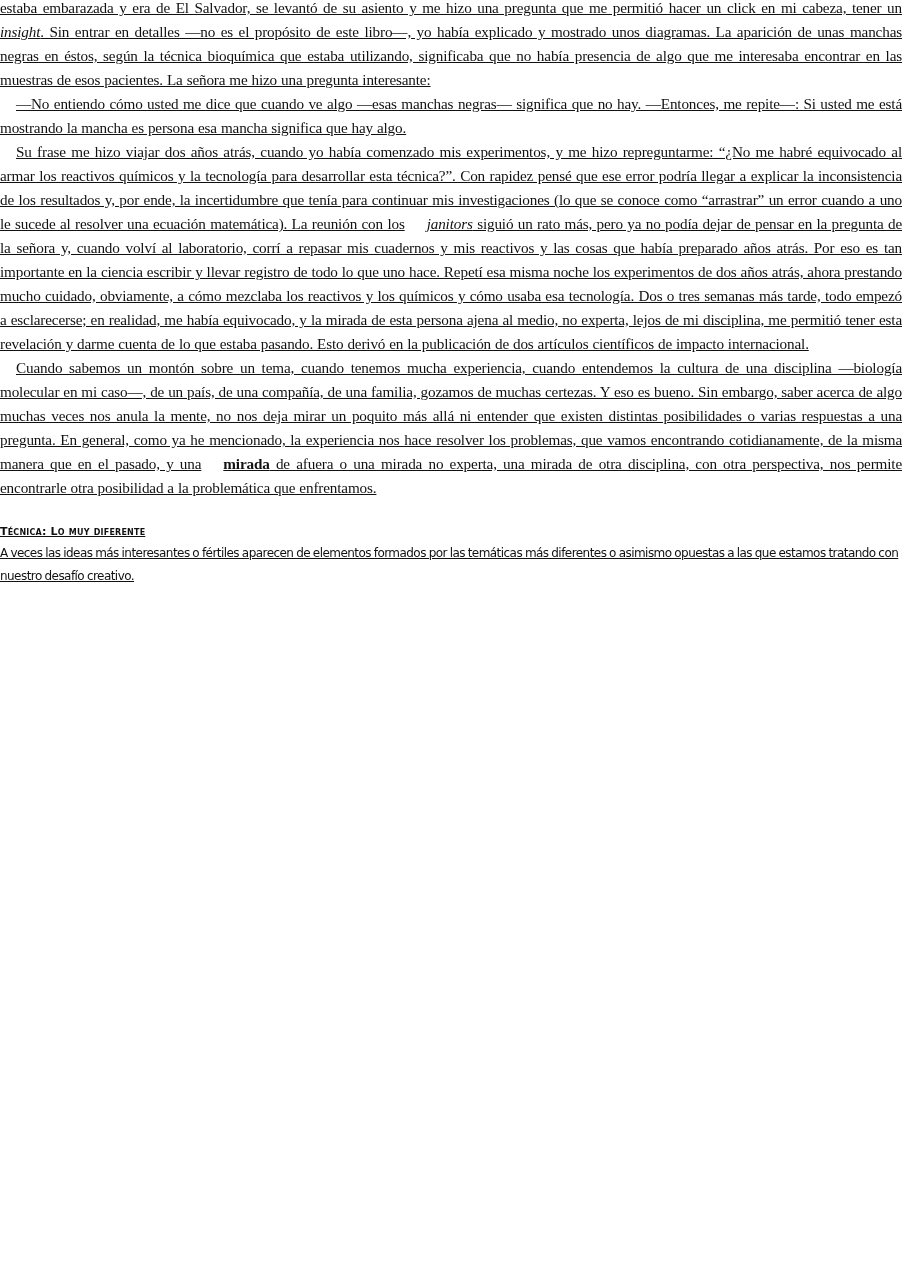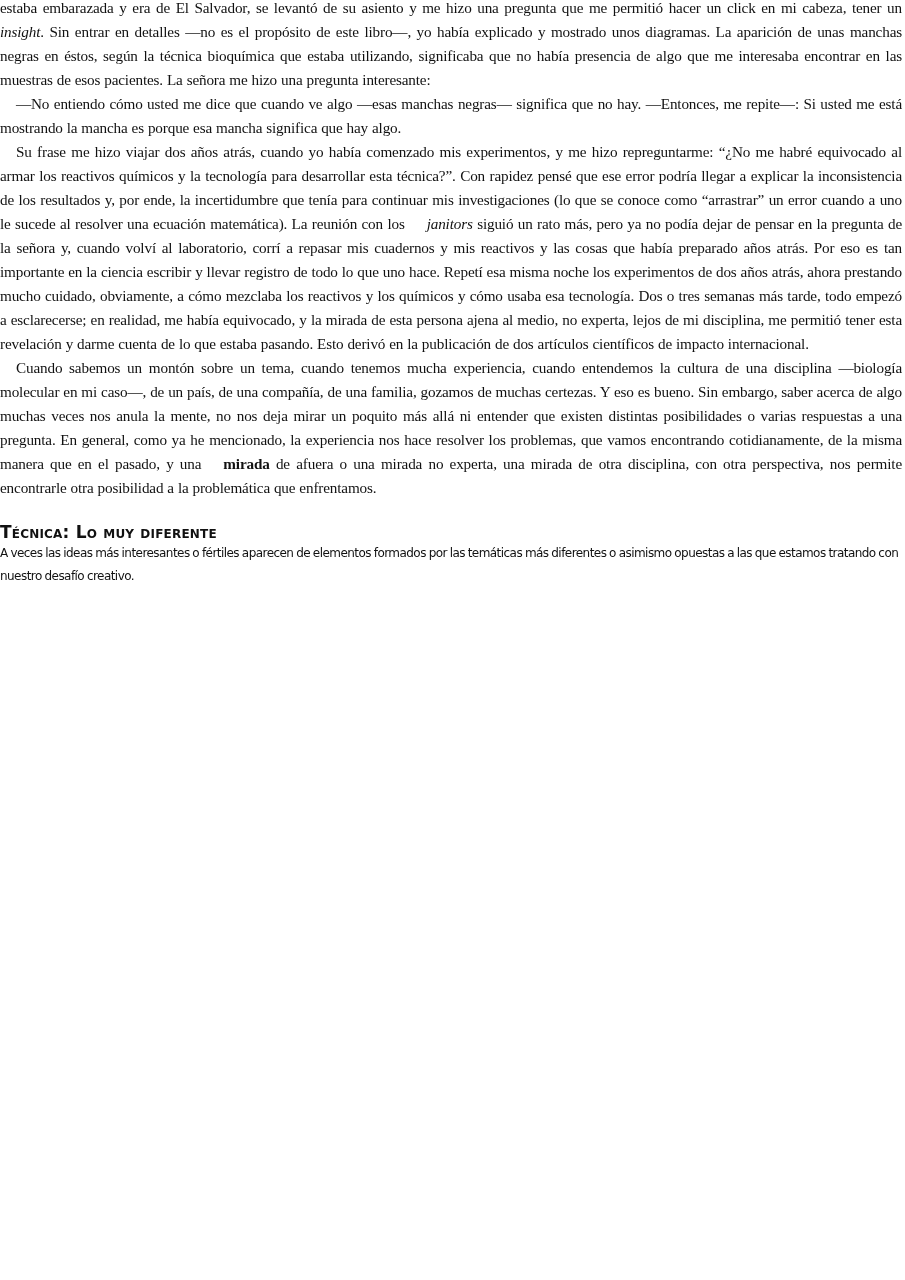--- a/index.html
+++ b/index.html
@@ -12,20 +12,21 @@
       height: 1280px;
       overflow: hidden;
       position: relative;
       color: #111111;
     }
     .page {
       position: absolute;
       left: 0;
       top: 0;
       width: 902px;
+      text-decoration: underline;
     }
     .serif-body {
       font-family: "Liberation Serif", "DejaVu Serif", serif;
       font-size: 15.2px;
       line-height: 24px;
       text-align: justify;
       letter-spacing: -0.15px;
       word-spacing: 0.3px;
     }
     .serif-body p {
@@ -42,21 +43,21 @@
     .serif-body .bold { font-weight: bold; }
     .serif-body .gap { display: inline-block; width: 22px; }
 
     .section {
       margin-top: 22px;
       font-family: "DejaVu Sans", "Liberation Sans", sans-serif;
     }
     .section h3 {
       margin: 0;
       padding: 0;
-      font-size: 17px;
+      font-size: 11px;
       line-height: 20px;
       font-weight: bold;
       font-variant: small-caps;
       letter-spacing: 0.2px;
       color: #111111;
     }
     .section p {
       margin: 0;
       font-size: 12px;
       line-height: 23px;
@@ -65,21 +66,21 @@
       color: #111111;
     }
   </style>
 </head>
 <body>
 
 <div class="page">
   <div class="serif-body">
     <p class="first"><span>estaba embarazada y era de El Salvador, se levantó de su asiento y me hizo una pregunta que me permitió hacer un click en mi cabeza, tener un </span><span class="italic">insight</span><span>. Sin entrar en detalles —no es el propósito de este libro—, yo había explicado y mostrado unos diagramas. La aparición de unas manchas negras en éstos, según la técnica bioquímica que estaba utilizando, significaba que no había presencia de algo que me interesaba encontrar en las muestras de esos pacientes. La señora me hizo una pregunta interesante:</span></p>
 
-    <p class="indent"><span>—No entiendo cómo usted me dice que cuando ve algo —esas manchas negras— significa que no hay. —Entonces, me repite—: Si usted me está mostrando la mancha es porque esa mancha significa que hay algo.</span></p>
+    <p class="indent"><span>—No entiendo cómo usted me dice que cuando ve algo —esas manchas negras— significa que no hay. —Entonces, me repite—: Si usted me está mostrando la mancha es persona esa mancha significa que hay algo.</span></p>
 
     <p class="indent"><span>Su frase me hizo viajar dos años atrás, cuando yo había comenzado mis experimentos, y me hizo repreguntarme: “¿No me habré equivocado al armar los reactivos químicos y la tecnología para desarrollar esta técnica?”. Con rapidez pensé que ese error podría llegar a explicar la inconsistencia de los resultados y, por ende, la incertidumbre que tenía para continuar mis investigaciones (lo que se conoce como “arrastrar” un error cuando a uno le sucede al resolver una ecuación matemática). La reunión con los</span><span class="gap"></span><span class="italic">janitors</span><span> siguió un rato más, pero ya no podía dejar de pensar en la pregunta de la señora y, cuando volví al laboratorio, corrí a repasar mis cuadernos y mis reactivos y las cosas que había preparado años atrás. Por eso es tan importante en la ciencia escribir y llevar registro de todo lo que uno hace. Repetí esa misma noche los experimentos de dos años atrás, ahora prestando mucho cuidado, obviamente, a cómo mezclaba los reactivos y los químicos y cómo usaba esa tecnología. Dos o tres semanas más tarde, todo empezó a esclarecerse; en realidad, me había equivocado, y la mirada de esta persona ajena al medio, no experta, lejos de mi disciplina, me permitió tener esta revelación y darme cuenta de lo que estaba pasando. Esto derivó en la publicación de dos artículos científicos de impacto internacional.</span></p>
 
     <p class="indent"><span>Cuando sabemos un montón sobre un tema, cuando tenemos mucha experiencia, cuando entendemos la cultura de una disciplina —biología molecular en mi caso—, de un país, de una compañía, de una familia, gozamos de muchas certezas. Y eso es bueno. Sin embargo, saber acerca de algo muchas veces nos anula la mente, no nos deja mirar un poquito más allá ni entender que existen distintas posibilidades o varias respuestas a una pregunta. En general, como ya he mencionado, la experiencia nos hace resolver los problemas, que vamos encontrando cotidianamente, de la misma manera que en el pasado, y una</span><span class="gap"></span><span class="bold">mirada</span><span> de afuera o una mirada no experta, una mirada de otra disciplina, con otra perspectiva, nos permite encontrarle otra posibilidad a la problemática que enfrentamos.</span></p>
   </div>
 
   <div class="section">
     <h3>Técnica: Lo muy diferente</h3>
     <p>A veces las ideas más interesantes o fértiles aparecen de elementos formados por las temáticas más diferentes o asimismo opuestas a las que estamos tratando con nuestro desafío creativo.</p>
   </div>

